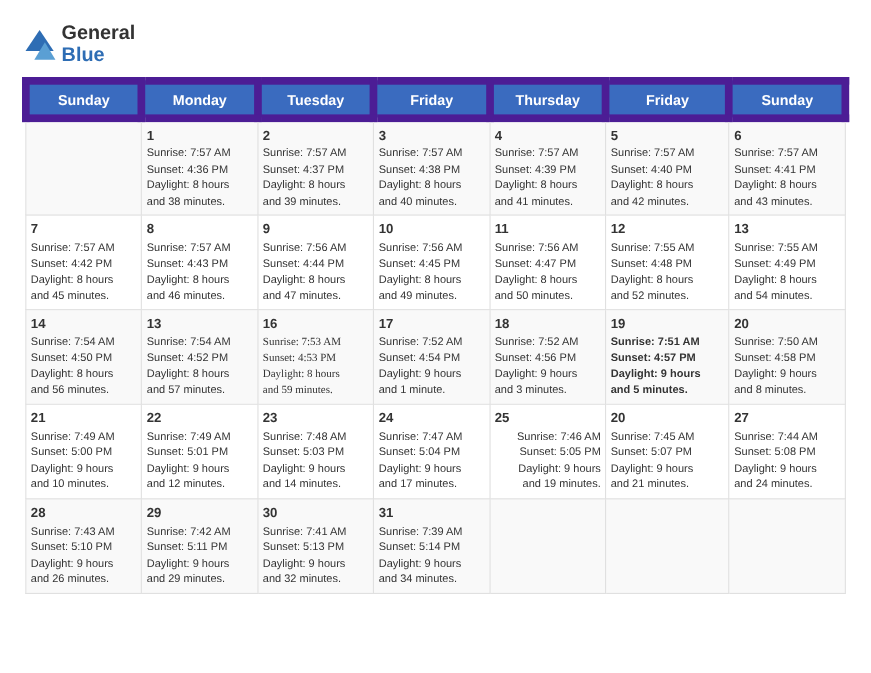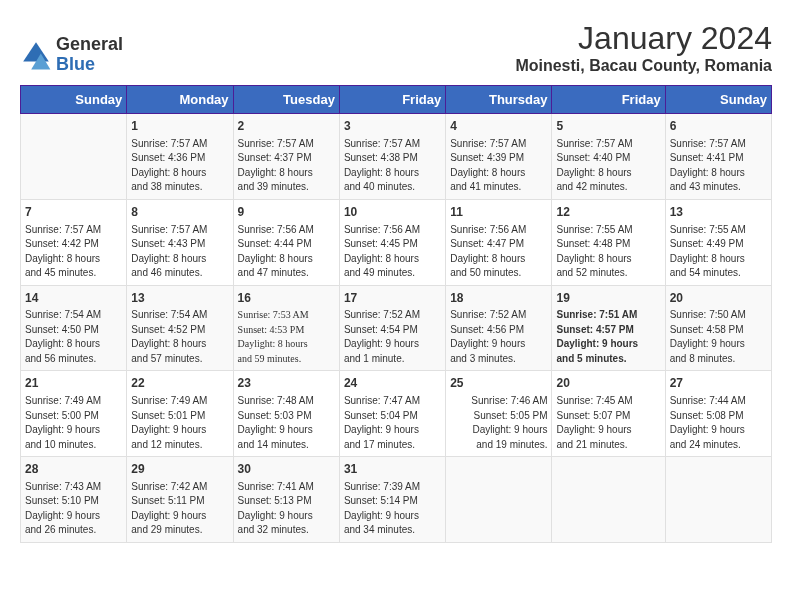--- a/index.html
+++ b/index.html
@@ -6,21 +6,21 @@
     body {
       font-family: Arial, sans-serif;
       background: #fff;
       width: 792px;
       min-height: 612px;
       padding: 20px;
     }
     .header {
       display: flex;
       justify-content: space-between;
-      align-items: flex-end;
+      align-items: center;
       margin-bottom: 10px;
     }
     .logo {
       display: flex;
       align-items: center;
     }
     .logo-text {
       font-size: 18px;
       font-weight: bold;
       line-height: 1.1;
@@ -49,24 +49,24 @@
       width: 100%;
       border-collapse: collapse;
       font-size: 11px;
     }
     thead tr {
       background-color: #3a6bbf;
       color: white;
     }
     thead th {
       padding: 6px 4px;
-      text-align: right;
+      text-align: center;
       font-size: 13px;
       font-weight: bold;
-      border: 1px solid #4c1d95;
+      border: 7px solid #4c1d95;
     }
     tbody tr {
       border-bottom: 1px solid #ddd;
     }
     tbody tr:nth-child(odd) {
       background-color: #f9f9f9;
     }
     tbody tr:nth-child(even) {
       background-color: #fff;
     }
@@ -101,24 +101,20 @@
   <div class="logo">
     <svg class="logo-icon" viewBox="0 0 40 40">
       <polygon points="20,4 36,28 4,28" fill="#2e6db4"></polygon>
       <polygon points="26,18 38,38 14,38" fill="#5a9fd4"></polygon>
     </svg>
     <div class="logo-text">
       <div class="logo-general">General</div>
       <div class="logo-blue">Blue</div>
     </div>
   </div>
-  <div class="title-block">
-    <div class="main-title">January 2024</div>
-    <div class="subtitle">Moinesti, Bacau County, Romania</div>
-  </div>
 </div>
 
 <table>
   <thead>
     <tr>
     <th>Sunday</th>
         <th>Monday</th>
         <th>Tuesday</th>
         <th>Friday</th>
         <th>Thursday</th>

